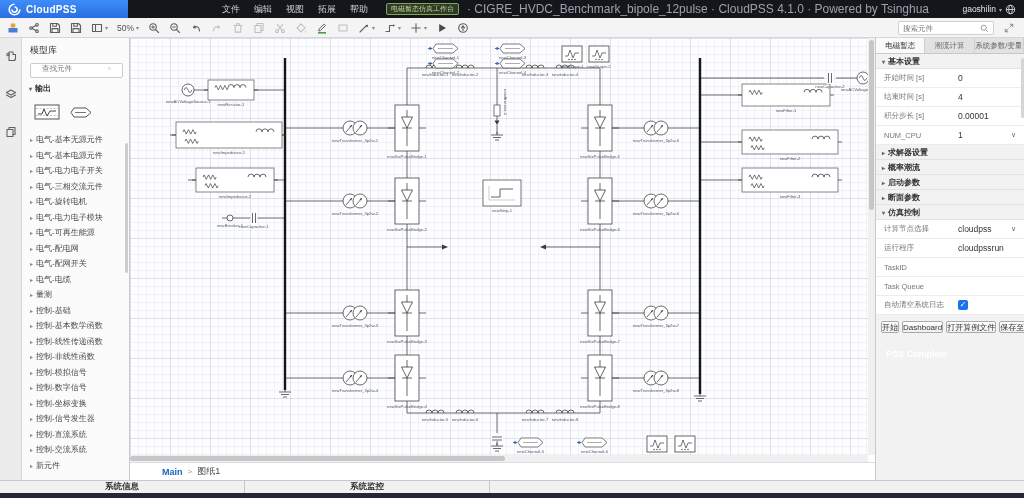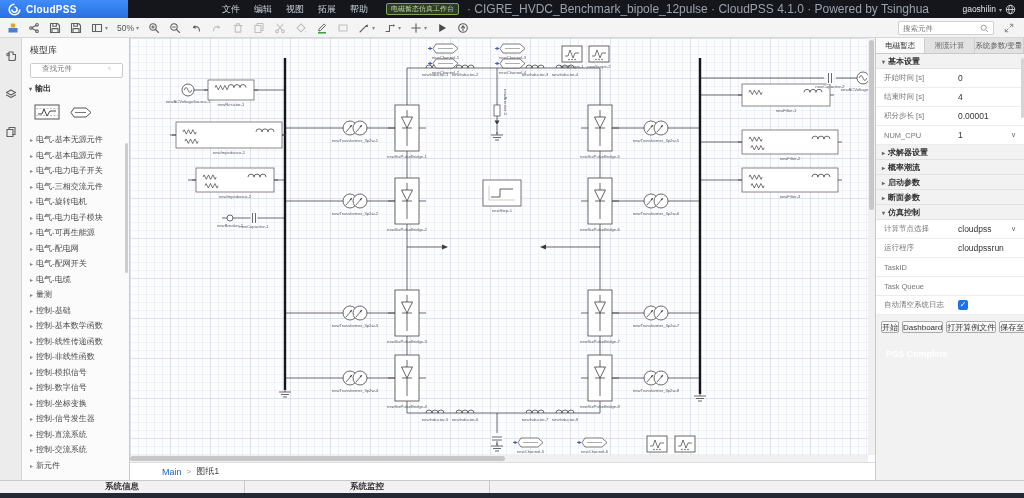--- a/index.html
+++ b/index.html
@@ -37,21 +37,21 @@
 .lp-item .arr{color:#888;font-size:6px;margin-right:3px}
 .lp-scroll{position:absolute;right:1px;top:105px;width:3px;height:130px;background:#cdcdcd;border-radius:2px}
 
 .canvas{position:absolute;left:130px;top:38px;width:745px;height:417px;background-color:#fdfdff;background-image:linear-gradient(rgba(150,170,200,.13) 1px,transparent 1px),linear-gradient(90deg,rgba(150,170,200,.13) 1px,transparent 1px),linear-gradient(rgba(150,170,200,.20) 1px,transparent 1px),linear-gradient(90deg,rgba(150,170,200,.20) 1px,transparent 1px);background-size:8px 8px,8px 8px,40px 40px,40px 40px}
 .canvas svg{position:absolute;left:0;top:0}
 .hscroll{position:absolute;left:130px;top:455px;width:738px;height:7px;background:#f0f0f0}
 .hscroll .thumb{position:absolute;left:0;top:1px;height:5px;width:375px;background:#c7c7c7;border-radius:3px}
 .vscroll{position:absolute;left:868px;top:38px;width:7px;height:417px;background:#f0f0f0}
 .vscroll .thumb{position:absolute;top:2px;left:1px;width:5px;height:170px;background:#c7c7c7;border-radius:3px}
 .breadcrumb{position:absolute;left:130px;top:462px;width:745px;height:18px;background:#fff;border-top:1px solid #ddd;display:flex;align-items:center;padding-left:32px;gap:5px;font-size:9px}
-.bc-main{color:#1765c0;font-weight:normal}
+.bc-main{color:#1765c0;font-weight:bold}
 .bc-sep{color:#999;font-size:8px}
 .bc-sheet{color:#444}
 
 .statusbar{position:absolute;left:0;top:480px;width:1024px;height:13px;background:#f1f1f1;border-top:1px solid #c9c9c9;display:flex}
 .sb-tab{width:245px;border-right:1px solid #c9c9c9;display:flex;align-items:center;justify-content:center;font-size:8.5px;font-weight:bold;color:#333}
 .bottombar{position:absolute;left:0;top:493px;width:1024px;height:5px;background:#232834}
 
 .rightpanel{position:absolute;left:875px;top:38px;width:149px;height:442px;background:#f2f2f2;border-left:1px solid #c9c9c9;overflow:hidden}
 .rp-tabs{display:flex;height:16px;background:#e2e2e2;border-bottom:1px solid #c9c9c9}
 .rp-tab{flex:1;display:flex;align-items:center;justify-content:center;font-size:7.5px;color:#666;border-right:1px solid #cfcfcf;white-space:nowrap;overflow:hidden}

